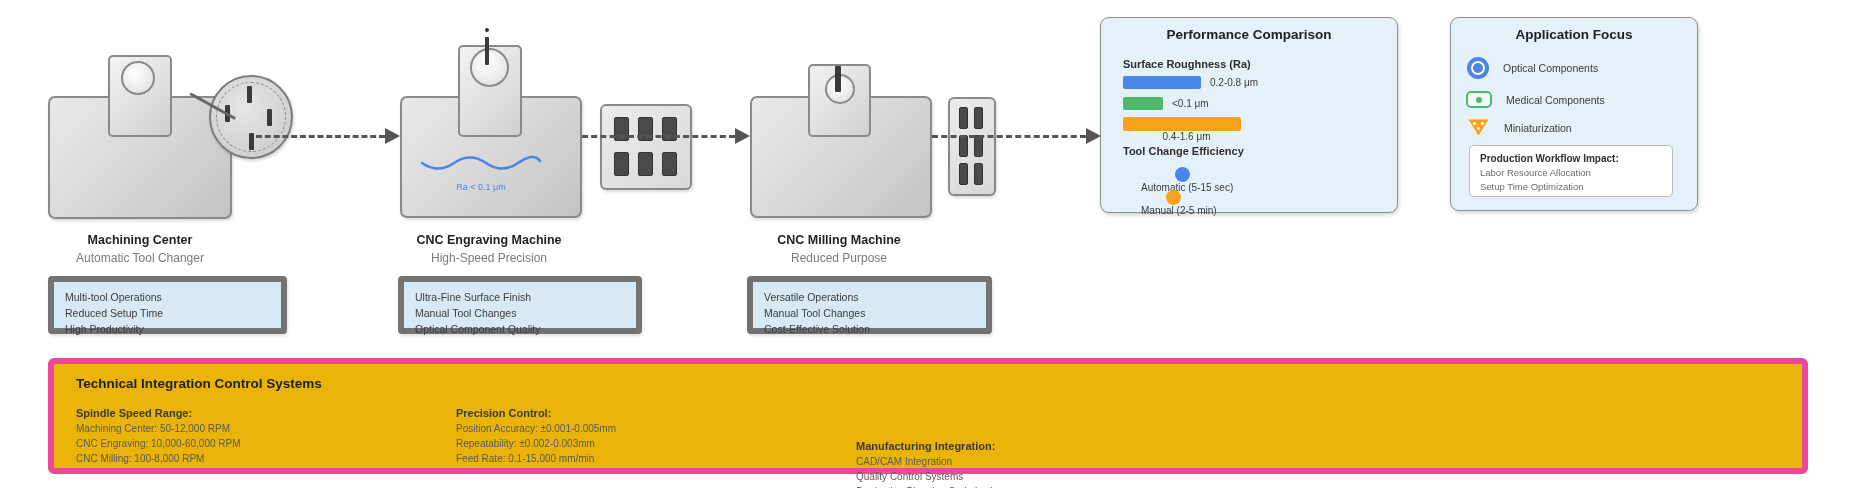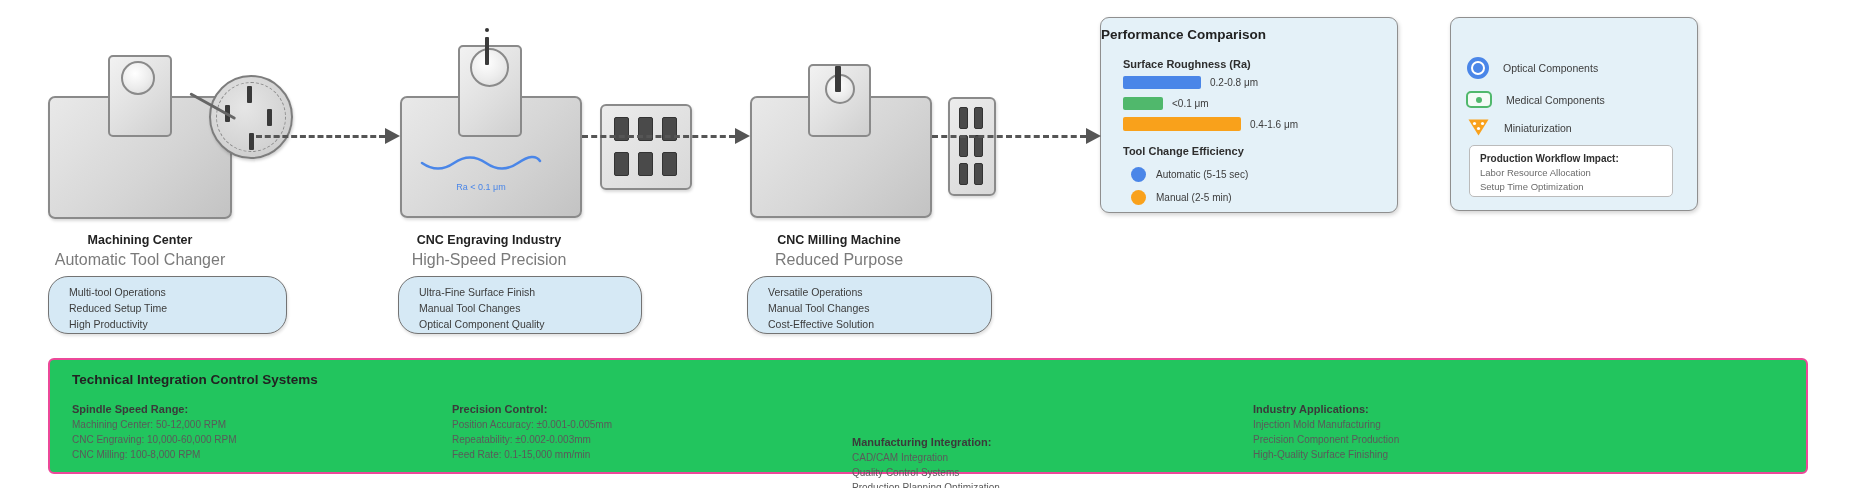--- a/index.html
+++ b/index.html
@@ -18,65 +18,65 @@
 
   
   .disc{position:absolute;border:2px solid #7d7d7d;border-radius:50%;
     background:radial-gradient(circle at 42% 38%,#e6e6e6 0%,#d4d4d4 60%,#c6c6c6 100%);box-shadow:1px 2px 3px rgba(0,0,0,.18);}
   .disc-inner{position:absolute;inset:5px;border:1.5px dashed #8a8a8a;border-radius:50%;}
   .disc-mark{position:absolute;width:5px;height:17px;background:#3a3a3a;border-radius:1px;}
   .disc-pointer{position:absolute;height:3px;background:#666;transform-origin:left center;border-radius:2px;}
 
   
   .m-name{position:absolute;font-size:12.5px;font-weight:bold;color:#222;text-align:center;white-space:nowrap;transform:translateX(-50%);}
-  .m-sub{position:absolute;font-size:16px;color:#7a7a7a;text-align:center;white-space:nowrap;transform:translateX(-50%);}
-
-  
-  .feature-box{position:absolute;background:#d6e9f5;border:1px solid #737373;border-radius:20px;
-    box-shadow:1px 2px 3px rgba(0,0,0,.12);padding:7px 20px;box-sizing:border-box;}
+  .m-sub{position:absolute;font-size:12px;color:#7a7a7a;text-align:center;white-space:nowrap;transform:translateX(-50%);}
+
+  
+  .feature-box{position:absolute;background:#d6e9f5;border:6px solid #737373;border-radius:4px;
+    box-shadow:1px 2px 3px rgba(0,0,0,.12);padding:7px 11px;box-sizing:border-box;}
   .feature-line{font-size:10.5px;color:#3c3c3c;line-height:16px;white-space:nowrap;}
 
   
   .dash-line{position:absolute;height:0;border-top:3px dashed #555;z-index:6;}
   .arrow-head{position:absolute;width:0;height:0;border-top:8px solid transparent;
     border-bottom:8px solid transparent;border-left:15px solid #555;z-index:6;}
 
   
   .magazine{position:absolute;border:2px solid #8a8a8a;border-radius:6px;
     background:linear-gradient(135deg,#ececec 0%,#d8d8d8 100%);box-shadow:1px 2px 3px rgba(0,0,0,.15);z-index:4;}
   .slot{position:absolute;background:#4a4a4a;border:1px solid #333;border-radius:2px;}
 
   
   .panel{position:absolute;background:#e4f1f8;border:1px solid #8f8f8f;border-radius:9px;
     box-shadow:1px 2px 4px rgba(0,0,0,.18);box-sizing:border-box;}
-  .panel-title{position:absolute;top:9px;left:0;right:0;text-align:left;font-size:13.5px;font-weight:bold;color:#222;}
+  .panel-title{position:absolute;top:9px;left:0;right:0;text-align:center;font-size:13.5px;font-weight:bold;color:#222;}
   .sec-heading{position:absolute;font-size:11px;font-weight:bold;color:#2e2e2e;white-space:nowrap;}
   .bar-row{position:absolute;display:flex;align-items:center;}
   .bar{height:13px;border-radius:2px;}
   .bar-label{font-size:10px;color:#3c3c3c;margin-left:9px;white-space:nowrap;}
-  .legend-row{position:absolute;display:flex;align-items:center;}
+  .legend-row{position:absolute;display:flex;align-items:center;flex-direction:column;}
   .legend-dot{width:15px;height:15px;border-radius:50%;}
   .legend-label{font-size:10px;color:#3c3c3c;margin-left:10px;white-space:nowrap;}
 
   
   .app-row{position:absolute;display:flex;align-items:center;}
   .app-label{font-size:10.5px;color:#3c3c3c;margin-left:14px;white-space:nowrap;}
   .icon-lens{width:14px;height:14px;border:4px solid #4a86e8;border-radius:50%;background:#fff;position:relative;}
   .icon-lens::after{content:"";position:absolute;left:2px;top:2px;width:10px;height:10px;border-radius:50%;background:#4a86e8;}
   .icon-medical{width:22px;height:13px;border:2px solid #50b86c;border-radius:5px;background:#f4fbf6;position:relative;}
   .icon-medical::after{content:"";position:absolute;left:8px;top:3.5px;width:6px;height:6px;border-radius:50%;background:#50b86c;}
   .workflow-box{position:absolute;background:#ffffff;border:1px solid #bbb;border-radius:5px;padding:5px 10px;box-sizing:border-box;}
   .wf-heading{font-size:10px;font-weight:bold;color:#2e2e2e;line-height:15px;white-space:nowrap;}
   .wf-line{font-size:9.5px;color:#6b6b6b;line-height:14px;white-space:nowrap;}
 
   
   .ra-note{position:absolute;font-size:9px;color:#4a86e8;transform:translateX(-50%);white-space:nowrap;}
 
   
-  .specs-panel{position:absolute;background:#22c55e;border:2px solid #ec4899;border-radius:6px;box-sizing:border-box;}
+  .specs-panel{position:absolute;background:#eab308;border:6px solid #ec4899;border-radius:6px;box-sizing:border-box;}
   .specs-title{position:absolute;left:22px;top:12px;font-size:13.5px;font-weight:bold;color:#222;}
   .spec-col{position:absolute;top:41px;}
   .spec-heading{font-size:11px;font-weight:bold;color:#3a3a3a;line-height:16px;white-space:nowrap;}
   .spec-line{font-size:10px;color:#5a5a5a;line-height:15px;white-space:nowrap;}
 </style>
 </head>
 <body>
 
 <div id="stage">
 
@@ -104,21 +104,21 @@
 
   <div class="machine-body" style="left:400px;top:96px;width:178px;height:118px;"></div>
   <div class="machine-head" style="left:458px;top:45px;width:60px;height:88px;"></div>
   <div class="spindle" style="left:470px;top:48px;width:35px;height:35px;"></div>
   <div class="tool-dot" style="left:485px;top:28px;"></div>
   <div class="tool-bar" style="left:485px;top:37px;width:4px;height:28px;"></div>
   <svg class="abs" style="left:418px;top:150px;z-index:3;" width="126" height="26">
     <path d="M4,13 Q20,24 36,13 T68,13 T100,13 T122,11" fill="none" stroke="#4a86e8" stroke-width="2.5" stroke-linecap="round"></path>
   </svg>
   <div class="ra-note" style="left:481px;top:182px;">Ra &lt; 0.1 μm</div>
-  <div class="m-name" style="left:489px;top:233px;">CNC Engraving Industry</div>
+  <div class="m-name" style="left:489px;top:233px;">CNC Engraving Machine</div>
   <div class="m-sub" style="left:489px;top:251px;">High-Speed Precision</div>
   <div class="feature-box" style="left:398px;top:276px;width:244px;height:58px;">
     <div class="feature-line">Ultra-Fine Surface Finish</div>
     <div class="feature-line">Manual Tool Changes</div>
     <div class="feature-line">Optical Component Quality</div>
   </div>
 
   <div class="magazine" style="left:600px;top:104px;width:88px;height:82px;">
     <div class="slot" style="left:12px;top:11px;width:13px;height:22px;"></div>
     <div class="slot" style="left:36px;top:11px;width:13px;height:22px;"></div>
@@ -160,37 +160,38 @@
     <div class="sec-heading" style="left:22px;top:40px;">Surface Roughness (Ra)</div>
 
     <div class="bar-row" style="left:22px;top:58px;">
       <div class="bar" style="background: rgb(74, 134, 232); width: 78px;"></div>
       <span class="bar-label">0.2-0.8 μm</span>
     </div>
     <div class="bar-row" style="left:22px;top:79px;">
       <div class="bar" style="background: rgb(80, 184, 108); width: 40px;"></div>
       <span class="bar-label">&lt;0.1 μm</span>
     </div>
-    <div class="bar-row" style="left:22px;top:99px;">
+    <div class="bar-row" style="left:22px;top:99px;flex-direction:column;">
       <div class="bar" style="height: 14px; background: rgb(249, 161, 27); width: 118px;"></div>
       <span class="bar-label">0.4-1.6 μm</span>
     </div>
 
     <div class="sec-heading" style="left:22px;top:127px;">Tool Change Efficiency</div>
     <div class="legend-row" style="left:30px;top:149px;">
       <div class="legend-dot" style="background: rgb(74, 134, 232);"></div>
       <span class="legend-label">Automatic (5-15 sec)</span>
     </div>
     <div class="legend-row" style="left:30px;top:172px;">
       <div class="legend-dot" style="background: rgb(249, 161, 27);"></div>
       <span class="legend-label">Manual (2-5 min)</span>
     </div>
   </div>
 
   <div class="panel" style="left:1450px;top:17px;width:248px;height:194px;">
+    <div class="panel-title">Application Focus</div>
 
     <div class="app-row" style="left:16px;top:39px;">
       <div class="icon-lens"></div>
       <span class="app-label">Optical Components</span>
     </div>
     <div class="app-row" style="left:15px;top:73px;">
       <div class="icon-medical"></div>
       <span class="app-label">Medical Components</span>
     </div>
     <div class="app-row" style="left:16px;top:100px;">
@@ -224,21 +225,15 @@
       <div class="spec-line">Position Accuracy: ±0.001-0.005mm</div>
       <div class="spec-line">Repeatability: ±0.002-0.003mm</div>
       <div class="spec-line">Feed Rate: 0.1-15,000 mm/min</div>
     </div>
     <div class="spec-col" style="left:802px;margin-top:33px;">
       <div class="spec-heading">Manufacturing Integration:</div>
       <div class="spec-line">CAD/CAM Integration</div>
       <div class="spec-line">Quality Control Systems</div>
       <div class="spec-line">Production Planning Optimization</div>
     </div>
-    <div class="spec-col" style="left:1203px;">
-      <div class="spec-heading">Industry Applications:</div>
-      <div class="spec-line">Injection Mold Manufacturing</div>
-      <div class="spec-line">Precision Component Production</div>
-      <div class="spec-line">High-Quality Surface Finishing</div>
-    </div>
   </div>
 
 </div>
 
 </body></html>

